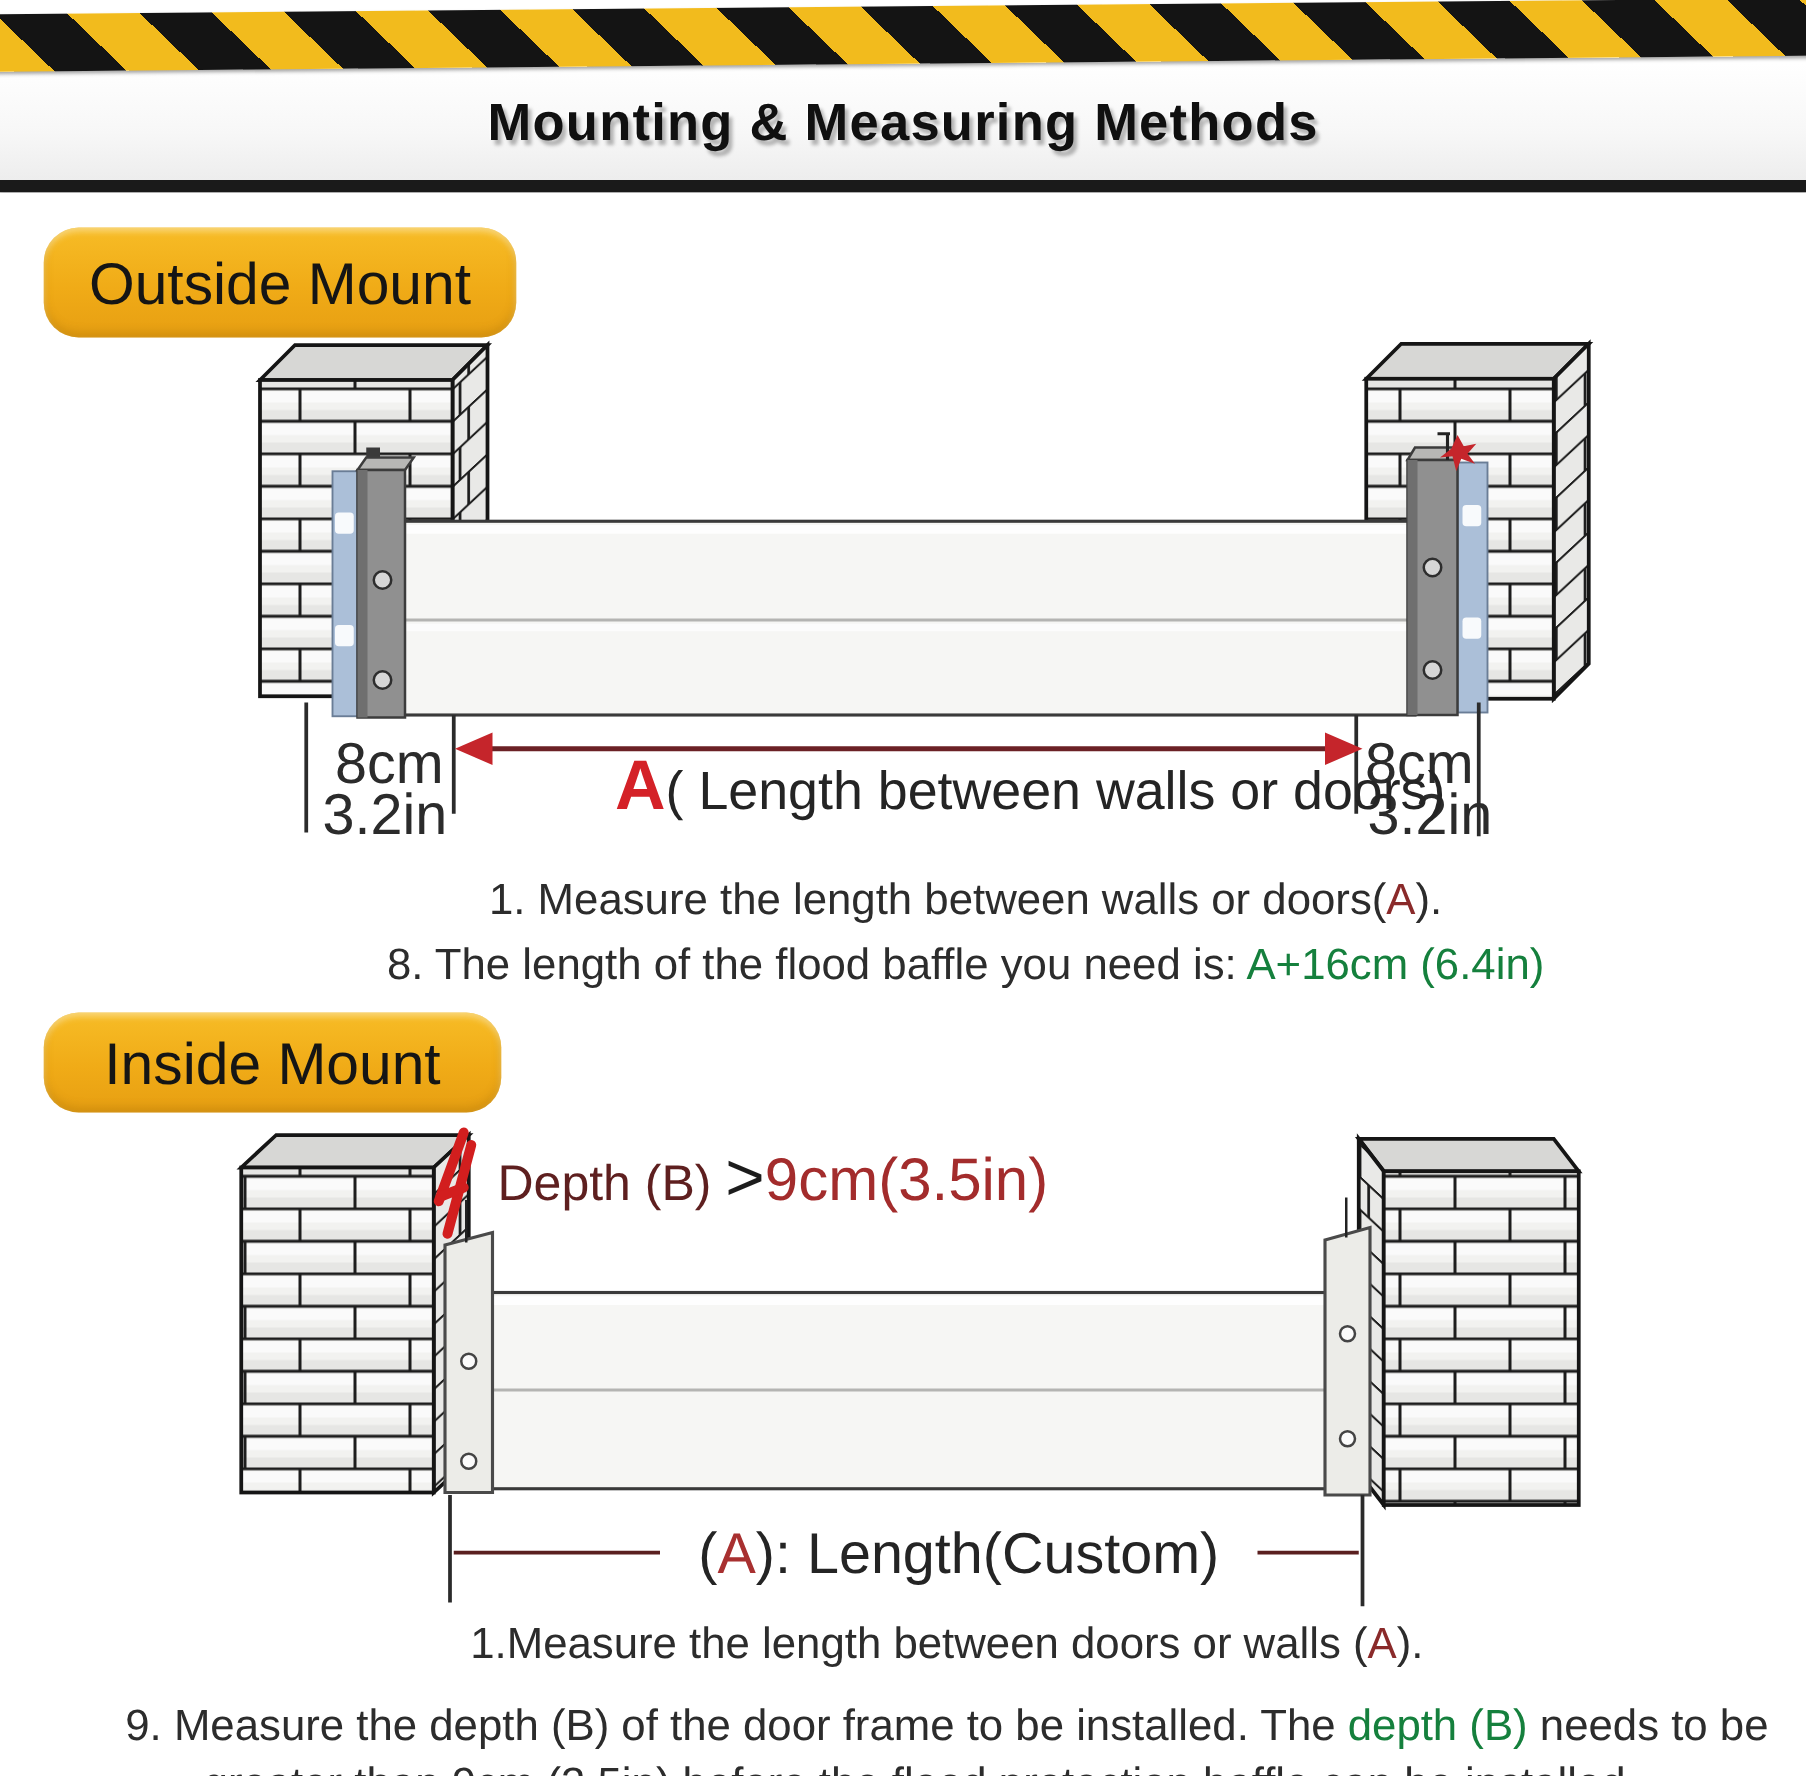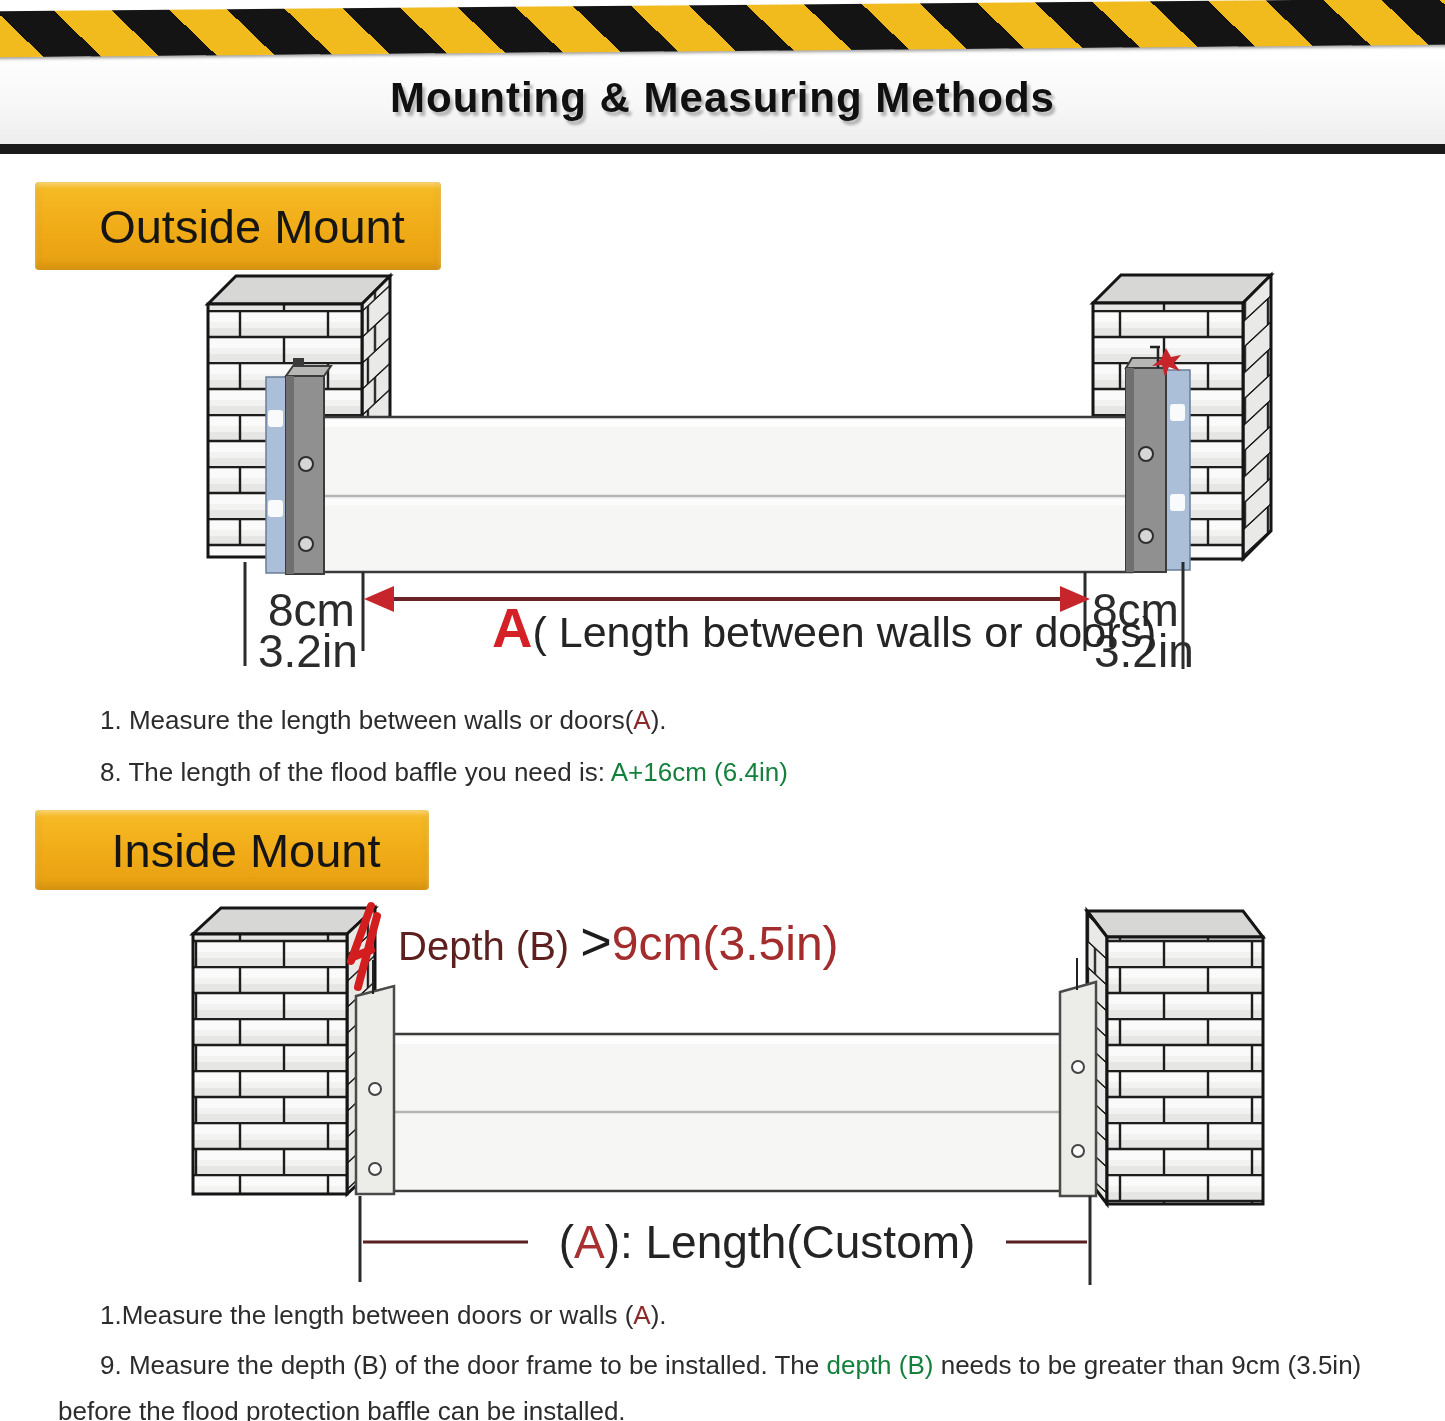--- a/index.html
+++ b/index.html
@@ -28,33 +28,32 @@
   .blackbar{height:10px;background:#1a1a1a;box-shadow:0 3px 3px rgba(0,0,0,.25);}
 
   
   .diagram-sec{position:relative;width:1445px;}
   .sec1{height:528px;}
   .sec2{height:478px;}
   .diagram-sec svg{position:absolute;left:0;top:0;}
   .badge{
     position:absolute;z-index:5;display:flex;align-items:center;justify-content:center;
     background:linear-gradient(180deg,#f7bc26 0%,#f0ab17 55%,#e79f12 100%);
-    border-radius:4px;color:#151515;font-size:47px;font-weight:400;
+    border-radius:28px;color:#151515;font-size:47px;font-weight:400;
     box-shadow:inset 0 -4px 8px rgba(140,90,0,.25), inset 0 3px 5px rgba(255,240,190,.6);
-    padding-left:28px;
   }
   .badge1{left:35px;top:28px;width:378px;height:88px;}
   .badge2{left:35px;top:0;width:366px;height:80px;}
 
   
-  .steps{font-size:26px;color:#2c2c2c;}
+  .steps{font-size:35px;color:#2c2c2c;text-align:center;}
   .steps p{margin:0;}
   .steps1{padding:12px 0 0 100px;line-height:52px;height:116px;}
   .steps2{padding:4px 30px 0 58px;line-height:46px;}
-  .steps2 .p1{padding-left:42px;margin-bottom:4px;}
+  .steps2 .p1{padding-left:42px;margin-bottom:20px;}
   .steps2 .p2{text-indent:42px;}
   .t-dark{color:#2c2c2c;}
   .t-red{color:#15803d;}
   .t-reda{color:#8a2a2a;}
 
   svg text{font-family:"Liberation Sans", sans-serif;}
 </style>
 </head>
 <body>
 

